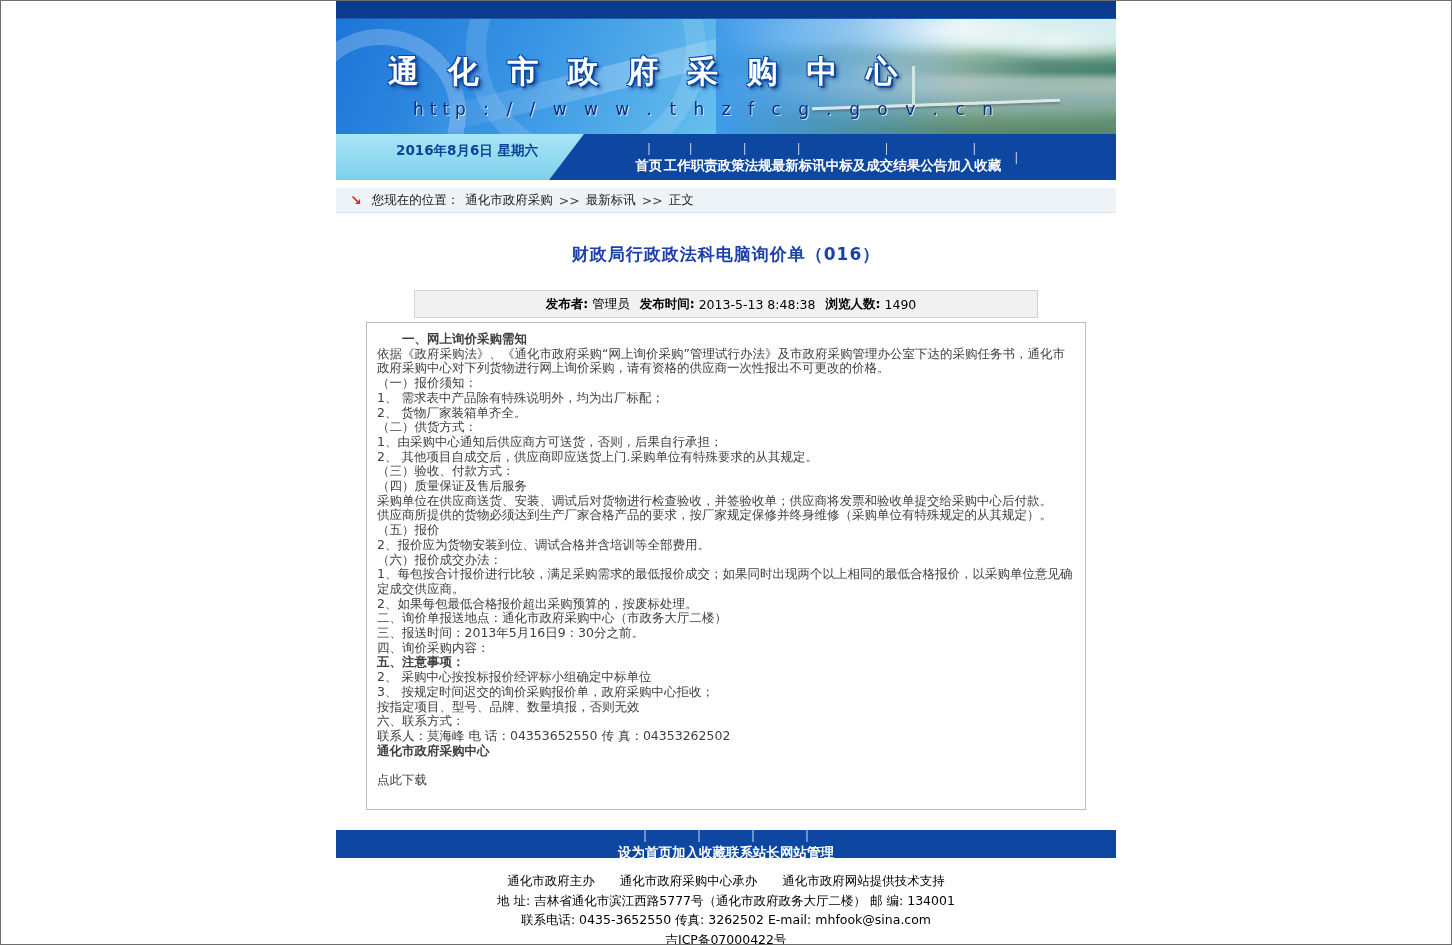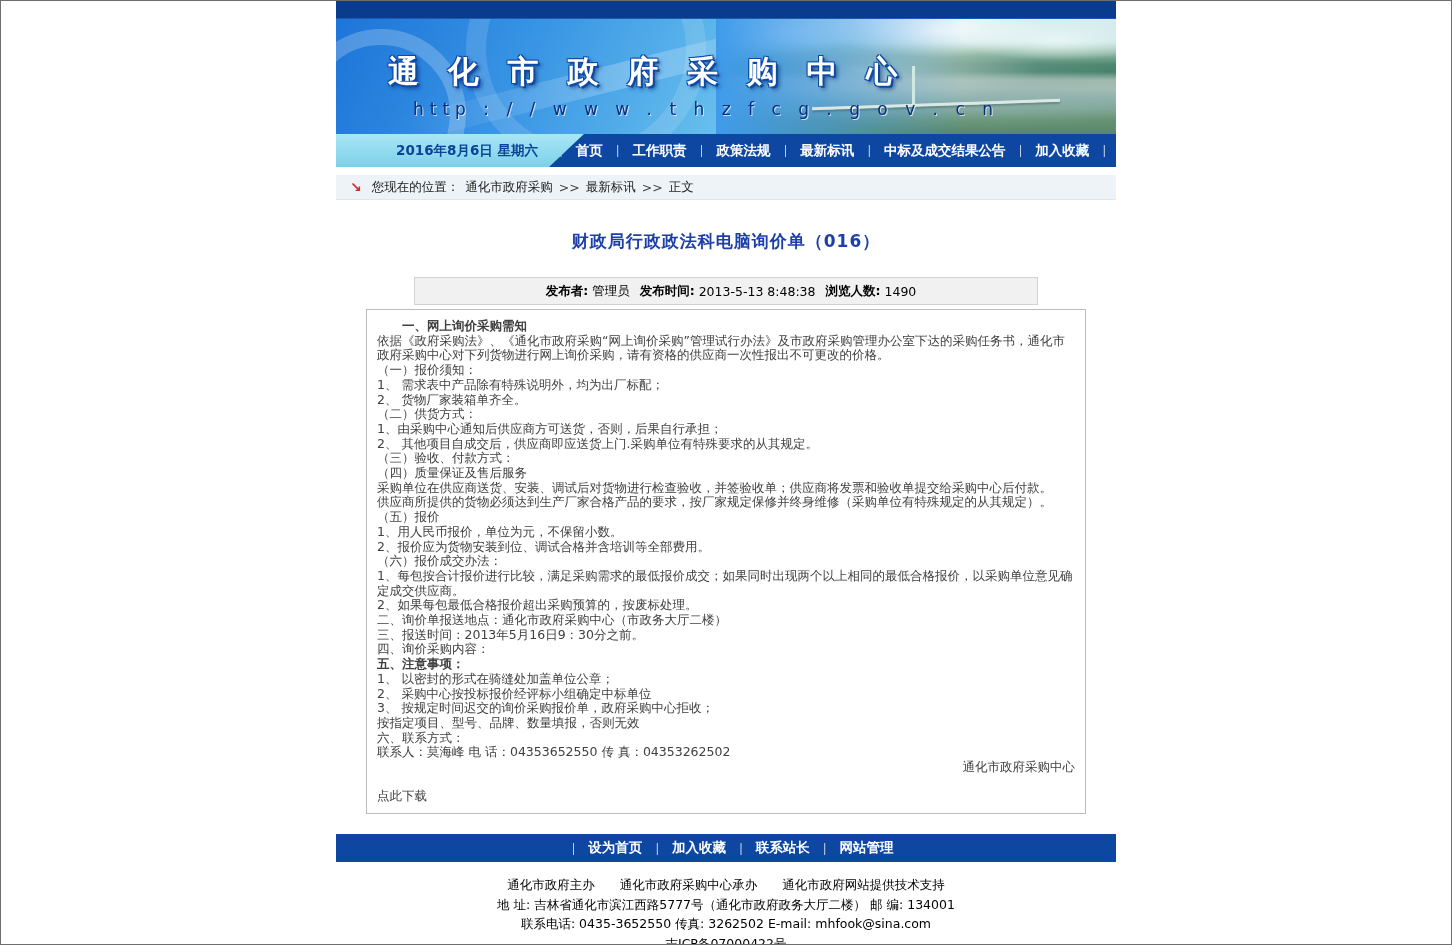--- a/index.html
+++ b/index.html
@@ -31,27 +31,27 @@
     background:linear-gradient(90deg,#3f9bea 0%, rgba(63,155,234,.55) 30%, rgba(63,155,234,0) 62%); }
   .bridge { position:absolute; left:24%; bottom:28px; width:62%; height:3px; background:rgba(225,235,233,.95);
     transform:rotate(-2deg); box-shadow:0 2px 2px rgba(60,90,80,.45); }
   .tower { position:absolute; left:49%; bottom:28px; width:3px; height:40px; background:#cfe8e0; }
   .banner-title { position:absolute; left:52px; top:32px; font-size:31px; font-weight:bold; color:#ffffff;
     letter-spacing:9px; text-shadow:2px 2px 0 #0c4aa6, -1px -1px 0 #0c4aa6, 1px -1px 0 #0c4aa6, -1px 1px 0 #0c4aa6, 3px 3px 4px rgba(8,40,110,.8); }
   .banner-url { position:absolute; left:77px; top:80px; font-size:17px; font-weight:normal; color:#0a2f80;
     letter-spacing:6px; text-shadow:1px 1px 0 rgba(255,255,255,.7); }
 
   
-  .navrow { position:relative; height:33px; background:linear-gradient(180deg,#a9e6f6,#7cd0ea); overflow:hidden; }
+  .navrow { position:relative; height:46px; background:linear-gradient(180deg,#a9e6f6,#7cd0ea); overflow:hidden; }
   .date { position:absolute; left:60px; top:0; height:35px; line-height:33px; font-size:13.5px; font-weight:bold; color:#0a4398; }
   .navdark { position:absolute; top:0; right:0; bottom:0; left:213px; background:#0d47a1;
     clip-path:polygon(35px 0, 100% 0, 100% 100%, 0 100%);
     display:flex; align-items:center; justify-content:center; }
   .navlist { display:flex; align-items:center; }
-  .navunit { display:flex; align-items:center; }
+  .navunit { display:flex; align-items:center;flex-direction:column; }
   .navsep { color:#ffffff; font-size:12px; margin:0 9px; opacity:.95; }
   .navlink { color:#ffffff; font-size:13.5px; font-weight:600; text-decoration:none; cursor:pointer; white-space:nowrap; }
 
   
   .crumb-gap { height:8px; background:#ffffff; }
   .crumb { height:25px; background:#eef3f7; border-bottom:1px solid #dfe6ec; display:flex; align-items:center; font-size:12.5px; color:#222; }
   .crumb-arrow { color:#cc2a2a; font-weight:bold; font-size:14px; margin:0 10px 0 14px; }
   .crumb a { color:#222; text-decoration:none; cursor:pointer; }
   .crumb .csep { margin:0 6px; color:#444; }
   .crumb .clabel { margin-right:6px; }
@@ -176,51 +176,49 @@
         <div class="cline"><span>（三）验收、付款方式：</span></div>
 
         <div class="cline"><span>（四）质量保证及售后服务</span></div>
 
         <div class="cline"><span>采购单位在供应商送货、安装、调试后对货物进行检查验收，并签验收单；供应商将发票和验收单提交给采购中心后付款。</span></div>
 
         <div class="cline"><span>供应商所提供的货物必须达到生产厂家合格产品的要求，按厂家规定保修并终身维修（采购单位有特殊规定的从其规定）。</span></div>
 
         <div class="cline"><span>（五）报价</span></div>
 
-        <div class="cline"><span>1、用人民币报价，单位为元，不保留小数。</span></div>
 
         <div class="cline"><span>2、报价应为货物安装到位、调试合格并含培训等全部费用。</span></div>
 
         <div class="cline"><span>（六）报价成交办法：</span></div>
 
         <div class="cline"><span>1、每包按合计报价进行比较，满足采购需求的最低报价成交；如果同时出现两个以上相同的最低合格报价，以采购单位意见确定成交供应商。</span></div>
 
         <div class="cline"><span>2、如果每包最低合格报价超出采购预算的，按废标处理。</span></div>
 
         <div class="cline"><span>二、询价单报送地点：通化市政府采购中心（市政务大厅二楼）</span></div>
 
         <div class="cline"><span>三、报送时间：2013年5月16日9：30分之前。</span></div>
 
         <div class="cline"><span>四、询价采购内容：</span></div>
 
         <div class="cline bold"><span>五、注意事项：</span></div>
 
-        <div class="cline"><span>1、 以密封的形式在骑缝处加盖单位公章；</span></div>
 
         <div class="cline"><span>2、 采购中心按投标报价经评标小组确定中标单位</span></div>
 
         <div class="cline"><span>3、 按规定时间迟交的询价采购报价单，政府采购中心拒收；</span></div>
 
         <div class="cline"><span>按指定项目、型号、品牌、数量填报，否则无效</span></div>
 
         <div class="cline"><span>六、联系方式：</span></div>
 
         <div class="cline"><span>联系人：莫海峰 电 话：04353652550 传 真：04353262502</span></div>
 
-        <div class="cline" style="text-align: right;"><span>通化市政府采购中心</span></div>
+        <div class="cline" style="text-align: left; font-weight: bold;"><span>通化市政府采购中心</span></div>
 
         <div class="cline"><span></span></div>
 
         <div class="cline linkline"><span>点此下载</span></div>
       </div>
 
     <div class="footbar">
       <div class="navlist">
 
           <span class="navunit">

